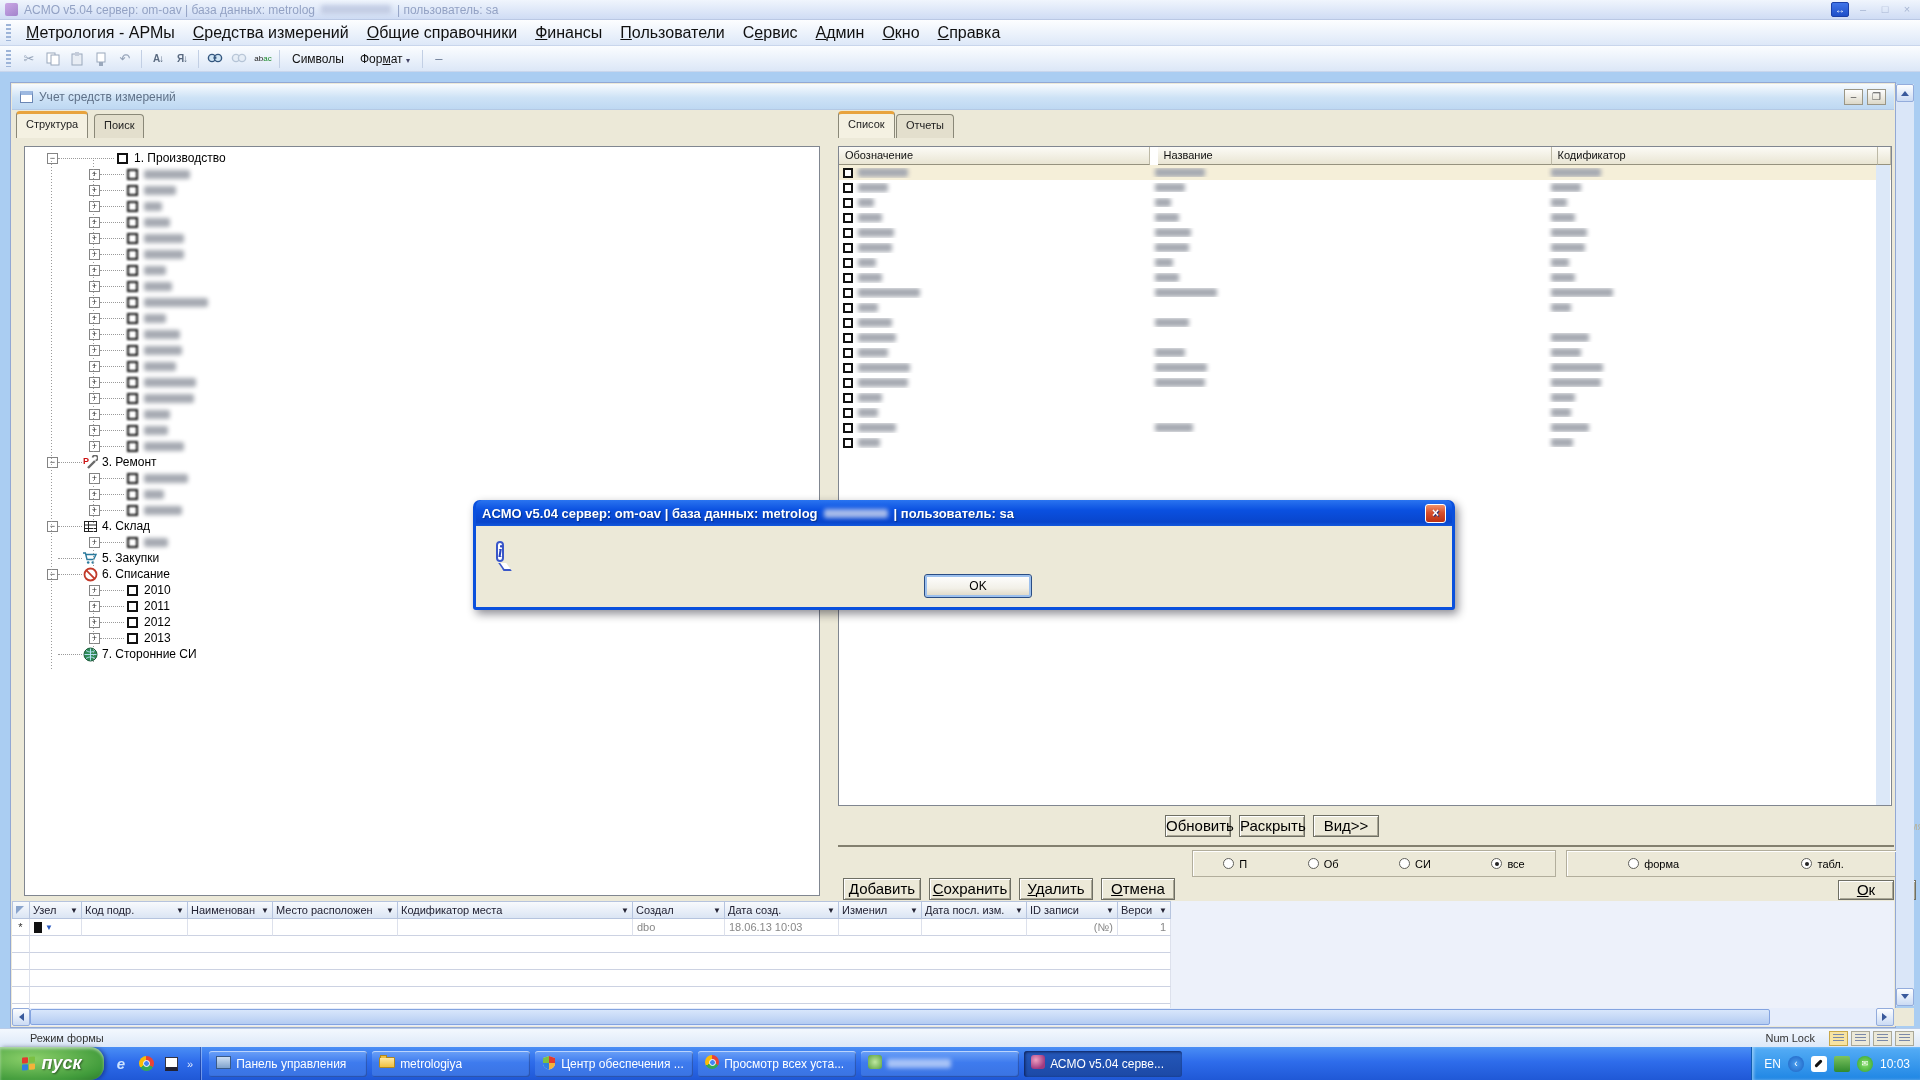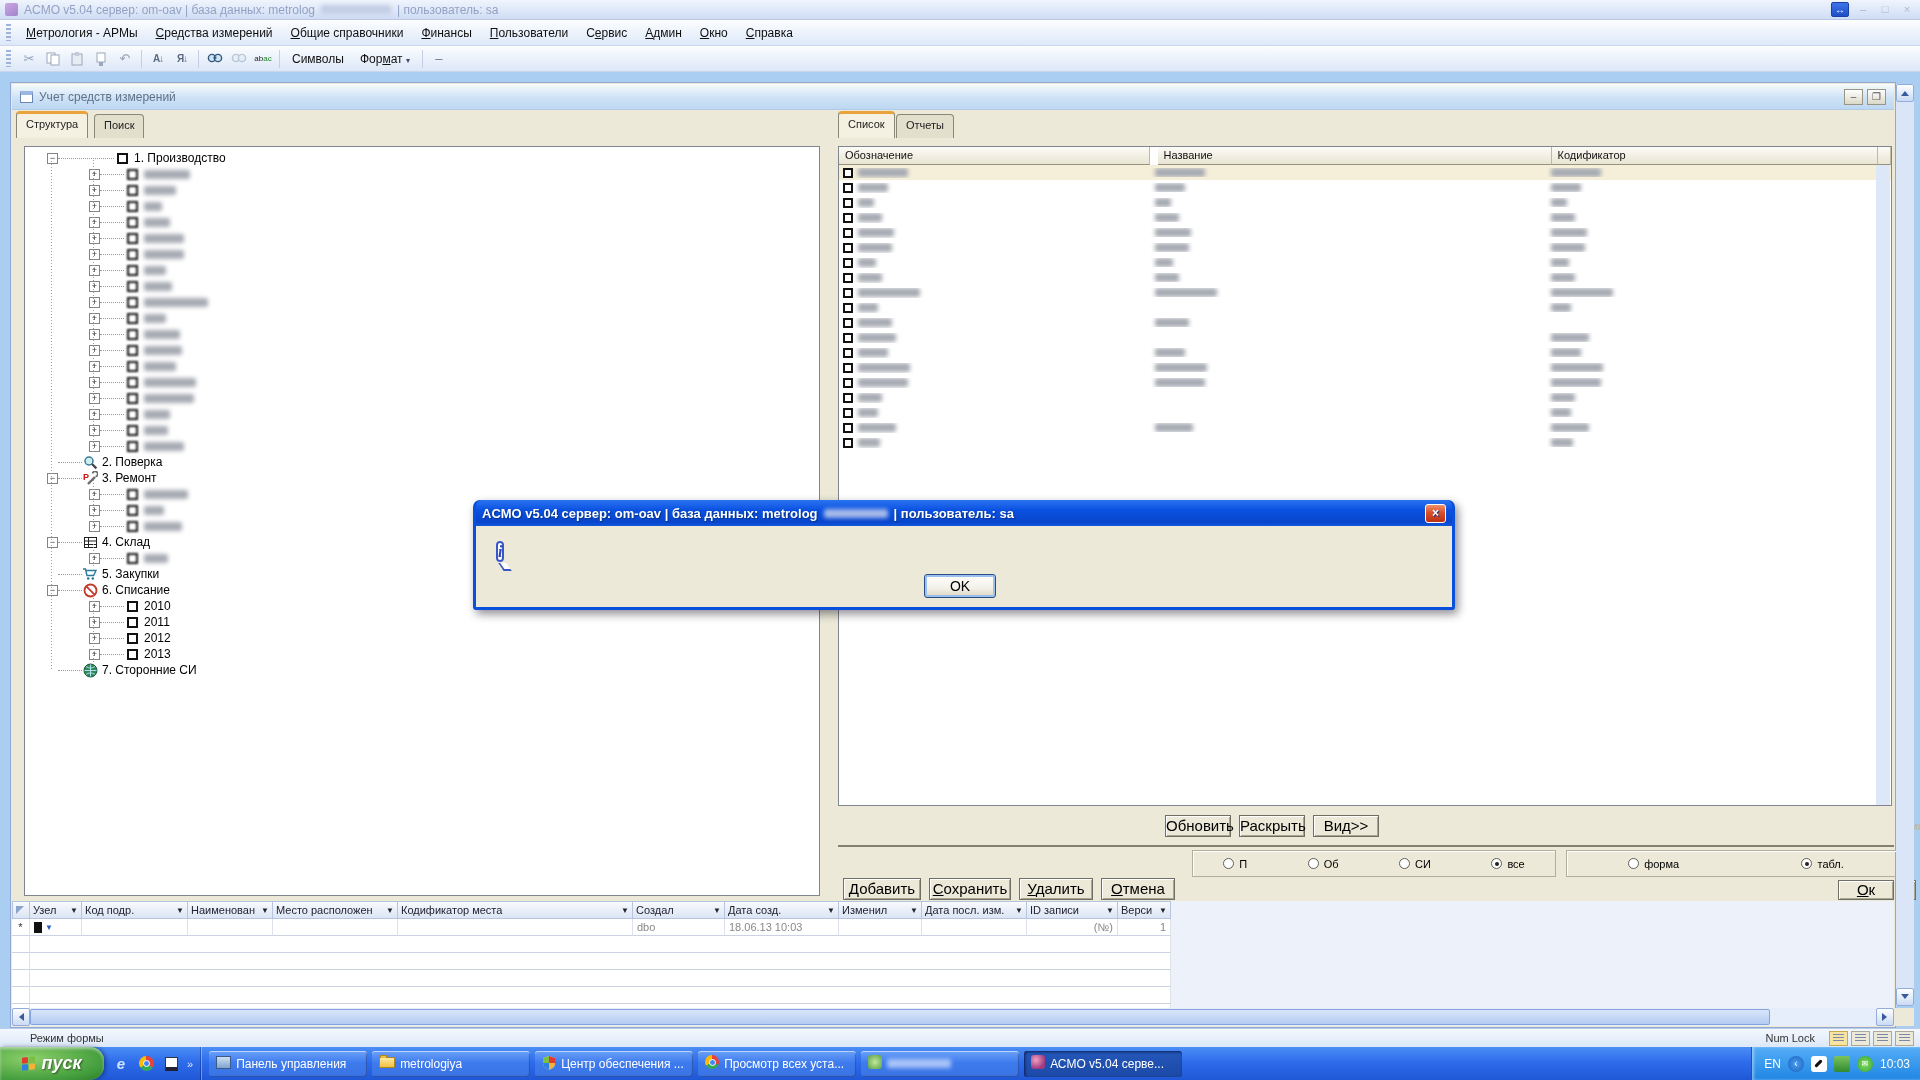--- a/index.html
+++ b/index.html
@@ -12,21 +12,21 @@
 
 #titlebar{left:0;top:0;width:1920px;height:20px;background:linear-gradient(#f0f5fd,#cfdcf4);border-bottom:1px solid #bac8e4;display:flex;align-items:center;gap:6px;padding:0 5px;color:#93a2c4;font-size:12px}
 #app-icon{width:13px;height:13px;background:linear-gradient(135deg,#b06ad4,#7a3aa8);border-radius:2px;opacity:.55}
 #win-buttons{margin-left:auto;display:flex;align-items:center;gap:6px}
 #resize-box{width:18px;height:15px;background:linear-gradient(#3f74e8,#1f4fc8);border:1px solid #1a3fa8;border-radius:2px;color:#fff;font-size:10px;line-height:13px;text-align:center}
 .ghost-btn{width:16px;height:13px;color:#a8b6d2;font-size:11px;line-height:12px;text-align:center}
 
 
 #menubar{left:0;top:20px;width:1920px;height:26px;background:linear-gradient(#fdfeff,#dde8f8);border-bottom:1px solid #c9d6ec;display:flex;align-items:center}
 .grip{width:5px;height:17px;margin:0 6px;background:repeating-linear-gradient(to bottom,#9db4d8 0 2px,transparent 2px 4px)}
-.menu-item{padding:4px 9px;color:#101010;font-size:12px;cursor:default}
+.menu-item{padding:4px 9px;color:#101010;font-size:16px;cursor:default}
 
 
 #toolbar{left:0;top:46px;width:1920px;height:26px;background:linear-gradient(#fbfdff,#dce7f7);border-bottom:1px solid #c9d6ec;display:flex;align-items:center}
 .tbtn{min-width:24px;height:22px;display:flex;align-items:center;justify-content:center;color:#95a3b8;font-size:13px}
 .tbtn svg{display:block}
 .tsep{width:1px;height:18px;background:#c2cfe4;margin:0 4px}
 .ttext{padding:3px 8px;font-size:12px;color:#111}
 .sortg{font-size:10px;color:#5a6a80;font-weight:bold;letter-spacing:-1px}
 .repl{font-size:8px;line-height:8px;color:#222;text-align:left}
 .repl i{font-style:normal;color:#1a8a2a}
@@ -118,21 +118,21 @@
 
 
 #dialog{left:473px;top:500px;width:982px;height:110px;background:#0a50dd;border-radius:7px 7px 3px 3px;box-shadow:3px 4px 10px rgba(0,0,20,.45);z-index:50;padding:0 3px 3px}
 #dlg-title{height:26px;border-radius:6px 6px 0 0;background:linear-gradient(#2a74f0,#0a50e0 40%,#0845cc 85%,#1358dc);display:flex;align-items:center;padding:0 6px;color:#fff;font-weight:bold;font-size:13px;text-shadow:1px 1px 1px #05328a}
 #dlg-close{margin-left:auto;width:21px;height:19px;border-radius:3px;border:1px solid #fff;background:linear-gradient(#f0926a,#d8502c 45%,#bc3012);color:#fff;font-size:12px;font-weight:bold;line-height:17px;text-align:center}
 #dlg-body{position:relative;height:81px;background:#ece9d8;display:flex;align-items:flex-start;gap:22px;padding:16px 10px 0 20px}
 #info-icon{width:34px;height:30px;position:relative;flex:0 0 34px}
 #info-icon .bub{width:30px;height:24px;background:#fff;border:2px solid #3a57c8;border-radius:9px;color:#2a46c0;font-family:"Liberation Serif",serif;font-weight:bold;font-style:italic;font-size:16px;text-align:center;line-height:20px}
 #info-icon .tail{position:absolute;left:5px;top:21px;width:8px;height:8px;background:#fff;border-left:2px solid #3a57c8;border-bottom:2px solid #3a57c8;transform:skewX(35deg)}
 #dlg-msg{font-size:12.5px;color:#000;padding-top:4px}
-#dlg-ok{position:absolute;left:448px;bottom:9px;width:72px;height:24px;background:linear-gradient(#fff,#f2f0e8 60%,#dcd5c2);border:1px solid #2a4d84;border-radius:3px;box-shadow:0 0 0 2px #9cc0ee inset;font-size:14px;text-align:center;line-height:22px}
+#dlg-ok{position:absolute;left:448px;bottom:9px;width:108px;height:24px;background:linear-gradient(#fff,#f2f0e8 60%,#dcd5c2);border:1px solid #2a4d84;border-radius:3px;box-shadow:0 0 0 2px #9cc0ee inset;font-size:12px;text-align:center;line-height:22px}
 </style>
 </head>
 <body>
 
 <div id="screen">
 
   <div class="abs" id="titlebar">
     <span id="app-icon"></span>
     <span>ACMO v5.04    сервер: om-oav   |   база данных: metrolog</span>
     <span class="chip" style="width:70px;background:#c3cde4"></span>
@@ -369,31 +369,20 @@
       </div>
       <div class="trow l1">
         <span class="expbox">+</span>
         <span class="conn"></span>
         <span class="ticon">
           <span class="dsq" style="filter:blur(1.2px)"></span>
         </span>
         <span class="chip" style="width:40px"></span>
       </div>
       <div class="trow l0">
-        <span class="expsp"></span>
-        <span class="conn"></span>
-        <span class="ticon">
-          <svg width="15" height="15" viewBox="0 0 15 15">
-            <circle cx="6" cy="6" r="4" fill="#cdf0ee" stroke="#3a7a9c" stroke-width="1.5"></circle>
-            <line x1="9" y1="9" x2="13.4" y2="13.4" stroke="#444" stroke-width="2.2"></line>
-          </svg>
-        </span>
-        <span>2. Поверка</span>
-      </div>
-      <div class="trow l0">
         <span class="expbox">−</span>
         <span class="conn"></span>
         <span class="ticon">
           <svg width="15" height="15" viewBox="0 0 15 15">
             <text x="0" y="9" font-size="9" font-weight="bold" fill="#cc1111">P</text>
             <path d="M5 13 L12 6" stroke="#6a6a6a" stroke-width="2.4"></path>
             <path d="M12.5 5.5 a2.6 2.6 0 1 0 -3 -3" fill="none" stroke="#6a6a6a" stroke-width="1.6"></path>
           </svg>
         </span>
         <span>3. Ремонт</span>

